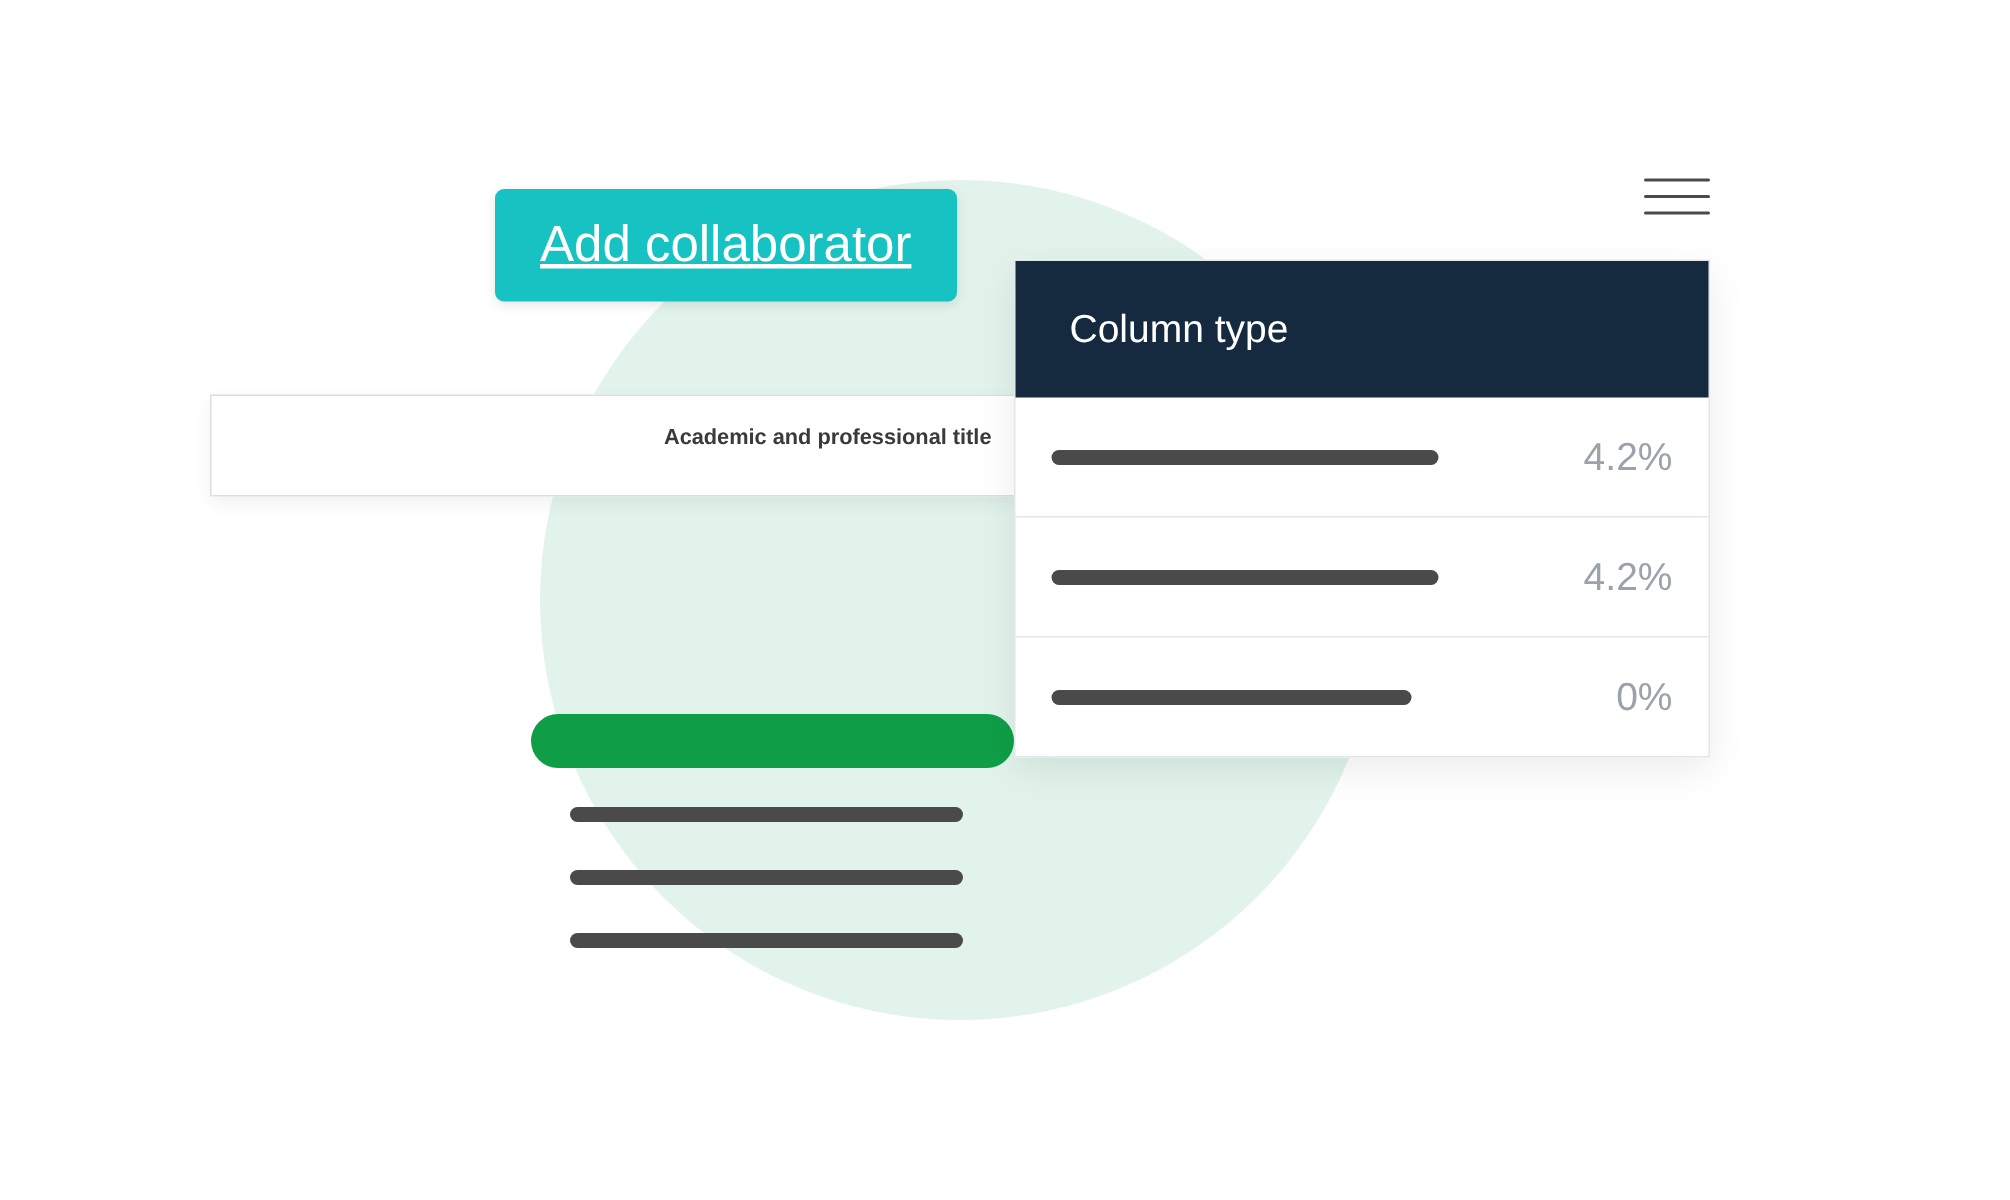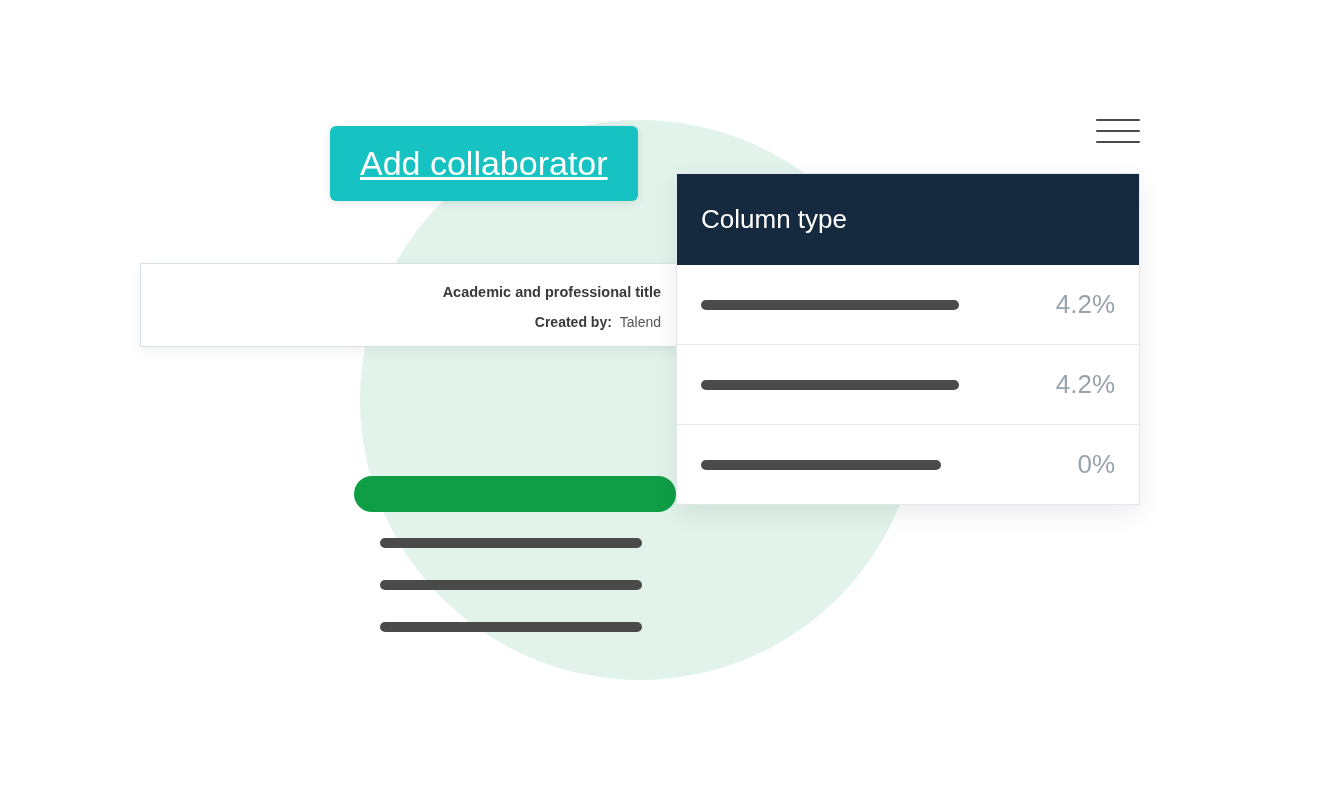--- a/index.html
+++ b/index.html
@@ -134,21 +134,21 @@
     top: 173px;
     width: 464px;
     background: #ffffff;
     border: 1px solid #e1e7ec;
     box-shadow: 0 8px 24px rgba(0,0,0,0.08);
     z-index: 6;
   }
   .col-panel-header {
     background: #152a3f;
     color: #ffffff;
-    padding: 30px 24px;
+    padding: 30px 36px;
     font-size: 26px;
     font-weight: 400;
   }
   .col-row {
     display: flex;
     align-items: center;
     justify-content: space-between;
     padding: 24px 24px;
     border-bottom: 1px solid #e1e7ec;
   }
@@ -183,24 +183,20 @@
   <div class="bar"></div>
   <div class="bar"></div>
 </div>
 
 <button class="add-collab-btn">Add collaborator</button>
 
 <div class="info-card">
   <div class="card-title">Academic and professional title</div>
 
 
-  <div class="info-row">
-    <span class="info-label">Created by:</span>
-    <span class="info-value">Talend</span>
-  </div>
 
 </div>
 
 <div class="green-pill"></div>
 
 <div class="gray-bars">
   <div class="gbar"></div>
   <div class="gbar"></div>
   <div class="gbar"></div>
 </div>

